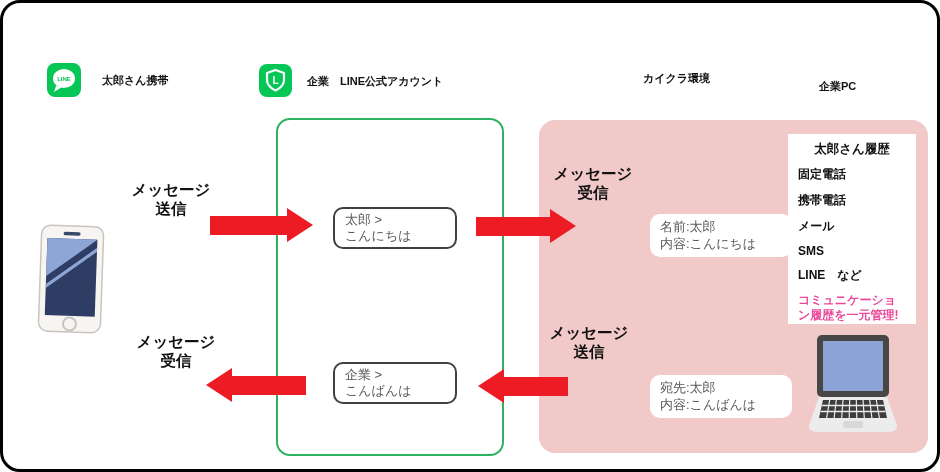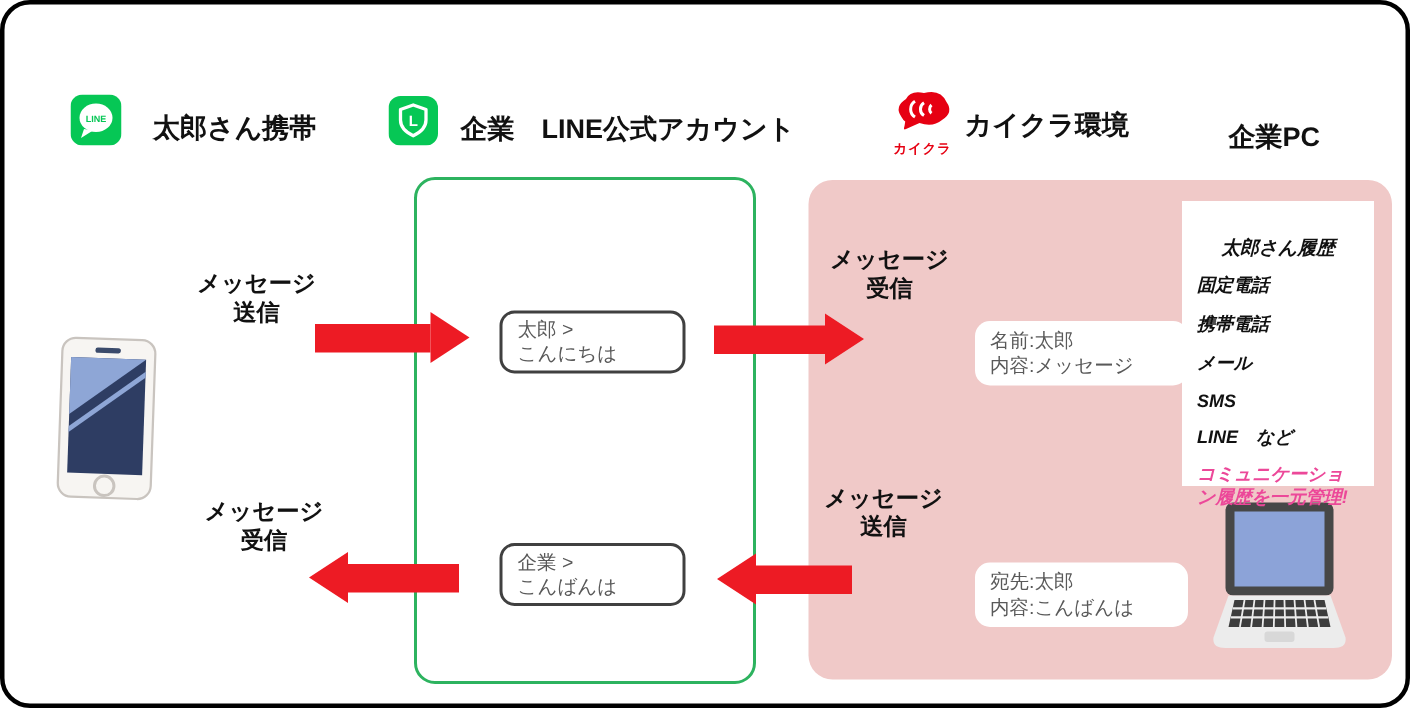--- a/index.html
+++ b/index.html
@@ -6,21 +6,21 @@
   body { background:#fff; font-family:"Liberation Sans","DejaVu Sans",sans-serif; }
   .canvas{
     position:relative; width:940px; height:472px; background:#fff;
     border:3px solid #000; border-radius:20px; overflow:hidden;
   }
   .title{
     position:absolute; left:16px; top:9px;
     font-size:21px; font-weight:bold; color:#111; letter-spacing:1px;
   }
   
-  .actor-label{ position:absolute; font-size:18px; font-weight:bold; color:#111; white-space:nowrap; }
+  .actor-label{ position:absolute; font-size:11px; font-weight:bold; color:#111; white-space:nowrap; }
   .icon-abs{ position:absolute; }
   .kaikura-logo-wrap{ position:absolute; left:589px; top:55px; width:46px; text-align:center; }
 
   
   .pink-zone{
     position:absolute; left:536px; top:117px; width:389px; height:333px;
     background:#f0c9c8; border-radius:16px;
   }
   .green-box{
     position:absolute; left:273px; top:115px; width:228px; height:338px;
@@ -41,21 +41,21 @@
     position:absolute; width:142px; min-height:43px; background:#fff;
     border-radius:10px; padding:4px 10px; font-size:13px; line-height:17px;
     color:#595959; z-index:6; white-space:nowrap;
   }
   .record-card.received{ left:647px; top:211px; }
   .record-card.sent{ left:647px; top:372px; }
 
   
   .history-panel{
     position:absolute; left:785px; top:131px; width:128px; height:190px;
-    background:#fff; padding:23px 10px 6px 10px; z-index:6;font-style:italic;
+    background:#fff; padding:7px 10px 6px 10px; z-index:6;
   }
   .history-title{ text-align:center; font-size:12.5px; font-weight:bold; color:#111; margin-bottom:8px; }
   .history-item{ font-size:12px; font-weight:bold; color:#111; margin-bottom:9px; }
   .history-note{ font-size:12px; font-weight:bold; color:#ec4899; line-height:15px; margin-top:1px; }
 
   
   .flow-label{
     position:absolute; width:110px; text-align:center;
     font-size:15.5px; font-weight:bold; color:#111; line-height:19px; z-index:7;
   }
@@ -98,29 +98,20 @@
   </svg>
   <div class="actor-label" style="left:99px; top:70px;">太郎さん携帯</div>
 
   <svg class="icon-abs" style="left:256px; top:61px;" width="33" height="33" viewBox="0 0 33 33">
     <rect x="0" y="0" width="33" height="33" rx="8" fill="#06C755"></rect>
     <path d="M16.5,6 L25,9 V16 Q25,22.5 16.5,26.5 Q8,22.5 8,16 V9 Z" fill="none" stroke="#fff" stroke-width="2.2" stroke-linejoin="round"></path>
     <text x="16.5" y="20" text-anchor="middle" font-size="10" font-weight="bold" fill="#fff">L</text>
   </svg>
   <div class="actor-label" style="left:304px; top:71px;">企業　LINE公式アカウント</div>
 
-  <div class="kaikura-logo-wrap">
-    <svg width="42" height="30" viewBox="0 0 42 30">
-      <path d="M7,20 Q2,13 10,8 Q13,2 22,4 Q33,1 37,10 Q42,17 34,22 Q28,27 19,24 L10,28 Q8,29 9,26 L9.5,23 Q8,22 7,20 Z" fill="#e60012"></path>
-      <path d="M16,9.5 A6.2,6.2 0 0 0 16,20" fill="none" stroke="#fff" stroke-width="2"></path>
-      <path d="M22,10.5 A5,5 0 0 0 22,19" fill="none" stroke="#fff" stroke-width="2"></path>
-      <path d="M27,12 A3.6,3.6 0 0 0 27,17.5" fill="none" stroke="#fff" stroke-width="2"></path>
-    </svg>
-    <div class="kaikura-logo-text">カイクラ</div>
-  </div>
   <div class="actor-label" style="left:640px; top:68px;">カイクラ環境</div>
 
   <div class="actor-label" style="left:816px; top:76px;">企業PC</div>
 
   <div class="pink-zone"></div>
   <div class="green-box"></div>
 
   <svg class="phone-illustration" width="72" height="112" viewBox="0 0 72 112">
     <rect x="3" y="2" width="62" height="106" rx="9" fill="#f7f5f2" stroke="#c9c4bf" stroke-width="1.5"></rect>
     <rect x="25" y="8" width="17" height="3.5" rx="1.7" fill="#3a4a6b"></rect>
@@ -178,21 +169,21 @@
     <div>企業 &gt;</div>
     <div>こんばんは</div>
   </div>
   <div class="chat-box incoming">
     <div>太郎 &gt;</div>
     <div>こんにちは</div>
   </div>
 
   <div class="record-card received">
     <div>名前:太郎</div>
-    <div>内容:メッセージ</div>
+    <div>内容:こんにちは</div>
   </div>
   <div class="record-card sent">
     <div>宛先:太郎</div>
     <div>内容:こんばんは</div>
   </div>
 
   <div class="history-panel">
     <div class="history-title">太郎さん履歴</div>
     <div class="history-item">固定電話</div>
     <div class="history-item">携帯電話</div>

